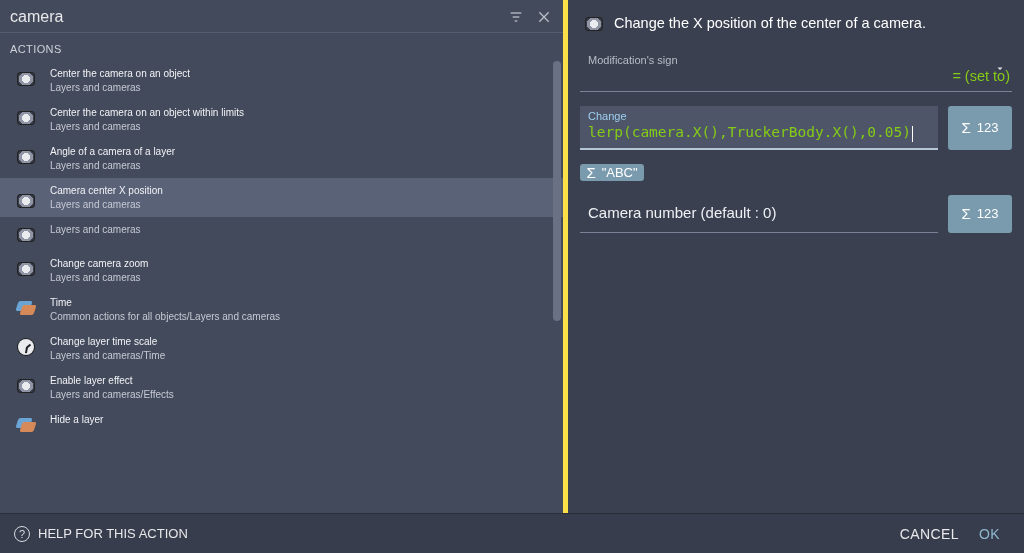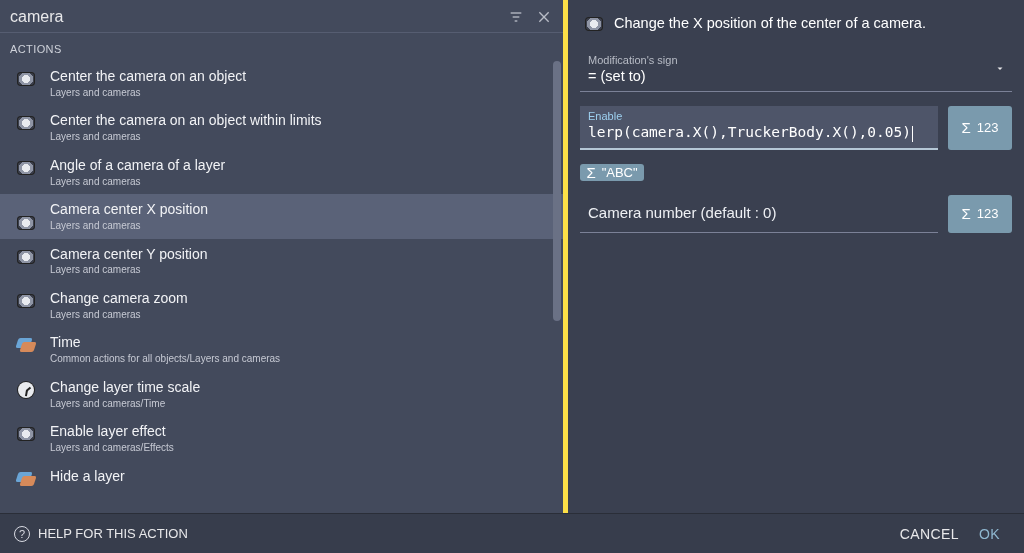--- a/index.html
+++ b/index.html
@@ -43,42 +43,42 @@
   .item {
     display: flex; align-items: flex-start; gap: 14px; padding: 6px 10px 6px 16px;
     cursor: pointer;
   }
   .item.selected { background: #5a6278; align-items: flex-end; }
   .item-icon {
     width: 20px; height: 20px; flex: 0 0 20px; display: flex; align-items: center; justify-content: center;
     margin-top: 2px;
   }
   .item-text { display: flex; flex-direction: column; line-height: 1.35; }
-  .item-title { font-size: 14px; color: #f2f3f6; }
+  .item-title { font-size: 10px; color: #f2f3f6; }
   .item-sub { font-size: 10px; color: #c7cad4; }
   .fade-bottom {
     position: absolute; bottom: 0; left: 0; right: 0; height: 16px;
     background: linear-gradient(to bottom, rgba(67,74,92,0), #434a5c);
     pointer-events: none;
   }
 
   
   .header-row { display: flex; align-items: center; gap: 10px; padding: 2px 0 14px 4px; }
   .header-title { font-size: 14.5px; color: #fff; }
   .field-block { margin: 0 0 14px 0; }
   .field-row { display: flex; align-items: stretch; gap: 10px; }
   .field-main {
     flex: 1; border-bottom: 1px solid #7b8197; padding: 4px 2px 6px 8px;
     position: relative; display: flex; flex-direction: column; justify-content: center;
     min-height: 38px;
   }
   .field-main.active { background: #4e5569; border-bottom: 2px solid #b5c7d6; }
   .field-label-sm { font-size: 11px; color: #b8bcc6; margin-bottom: 2px; }
   .field-label-sm.active { color: #9dd0ef; }
-  .field-value { font-size: 14.5px; color: #ffffff; font-family: "Menlo","Consolas",monospace; }
+  .field-value { font-size: 14.5px; color: #84cc16; font-family: "Menlo","Consolas",monospace; text-align: right; }
   .field-value.sans { font-family: inherit; }
   .field-placeholder { font-size: 15px; color: #eef0f4; }
   .select-arrow { position: absolute; right: 6px; top: 50%; transform: translateY(-50%); color: #e8e8ea; }
   .cursor { display:inline-block; width:1px; height:16px; background:#fff; vertical-align:middle; margin-left:1px; }
   .expr-btn {
     width: 64px; background: #7a9aad; color: #fff; border-radius: 3px;
     display: flex; align-items: center; justify-content: center; gap: 6px;
     font-size: 13px; cursor: pointer;
   }
   .expr-btn .sigma { font-size: 15px; font-weight: 500; }
@@ -171,21 +171,20 @@
             <div class="item-text">
               <div class="item-title">Camera center X position</div>
               <div class="item-sub">Layers and cameras</div>
             </div>
           </div>
           <div class="item">
             <div class="item-icon">
               <div class="camera-glyph"></div>
             </div>
             <div class="item-text">
-              <div class="item-title">Camera center Y position</div>
               <div class="item-sub">Layers and cameras</div>
             </div>
           </div>
           <div class="item">
             <div class="item-icon">
               <div class="camera-glyph"></div>
             </div>
             <div class="item-text">
               <div class="item-title">Change camera zoom</div>
               <div class="item-sub">Layers and cameras</div>
@@ -248,21 +247,21 @@
                   <path d="M7 10l5 5 5-5z"></path>
                 </svg>
             </div>
           </div>
         </div>
       </div>
 
       <div class="field-block">
         <div class="field-row">
           <div class="field-main active">
-            <div class="field-label-sm active">Enable</div>
+            <div class="field-label-sm active">Change</div>
             <div>
               <span class="field-value">lerp(camera.X(),TruckerBody.X(),0.05)</span><span class="cursor"></span>
             </div>
           </div>
           <div class="expr-btn">
             <span class="sigma">Σ</span>
             <span>123</span>
           </div>
         </div>
       </div>

